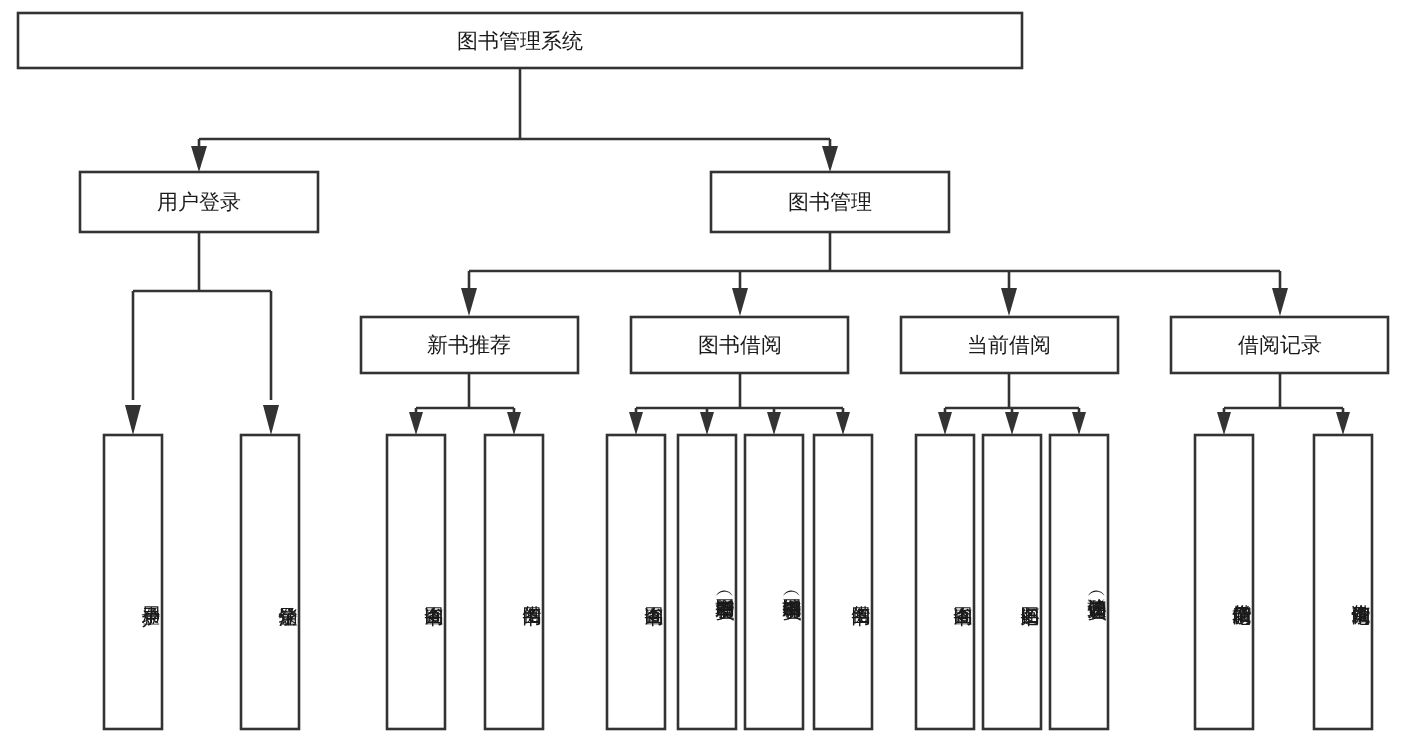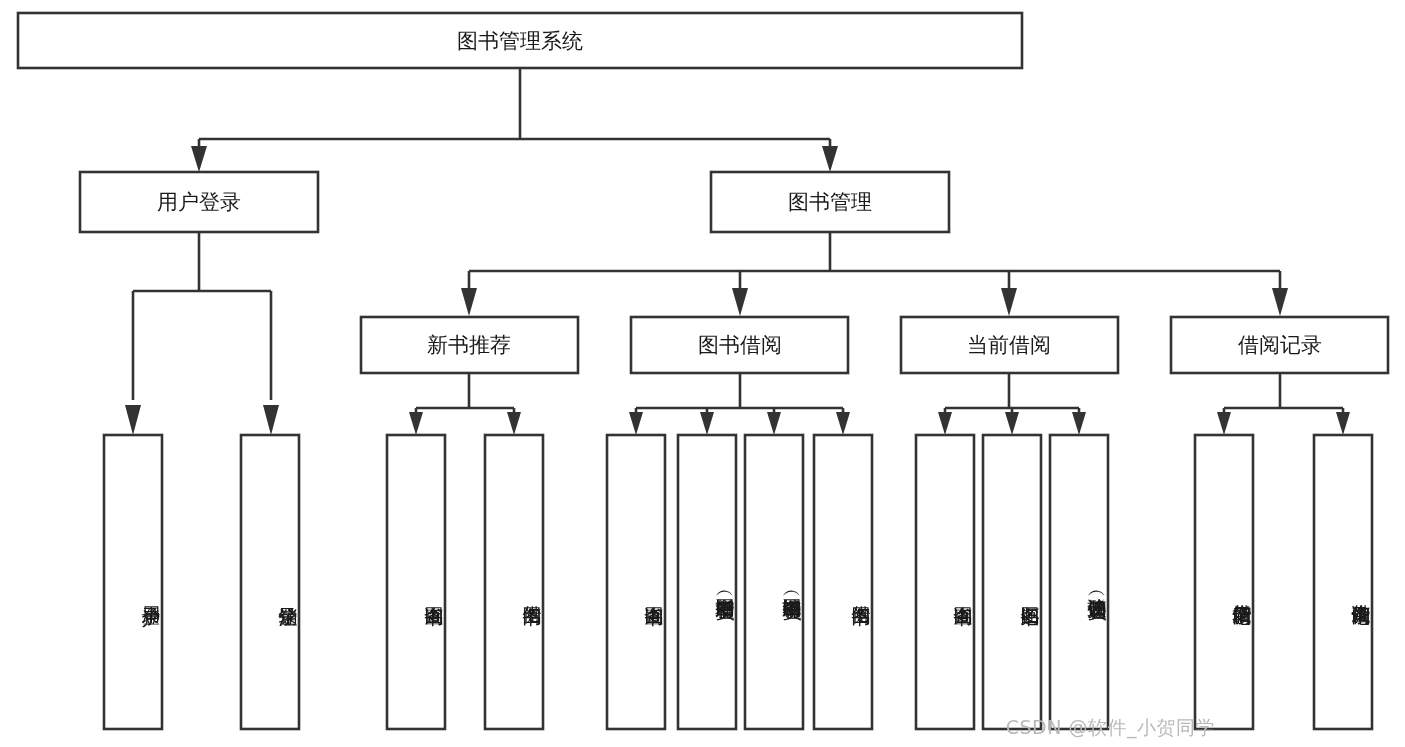--- a/index.html
+++ b/index.html
@@ -263,15 +263,14 @@
     </g>
     <g>
       <rect class="leaf-box" x="1314" y="435" width="58" height="294"></rect>
       <foreignObject class="leaf-label-fo" x="1314" y="452" width="58" height="277">
         <div xmlns="http://www.w3.org/1999/xhtml" class="leaf-label">查询借阅记录</div>
       </foreignObject>
     </g>
 
   </svg>
 
-  <div class="watermark">CSDN @软件_小贺同学</div>
 
 </div>
 
 </body></html>

